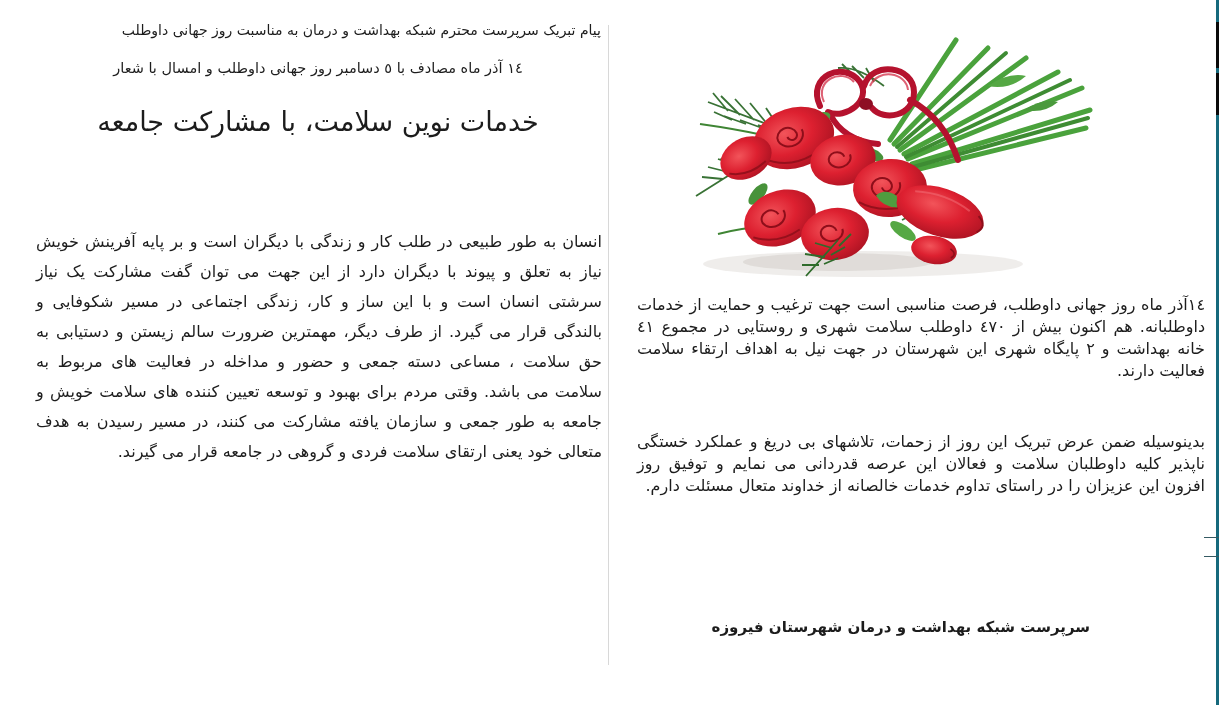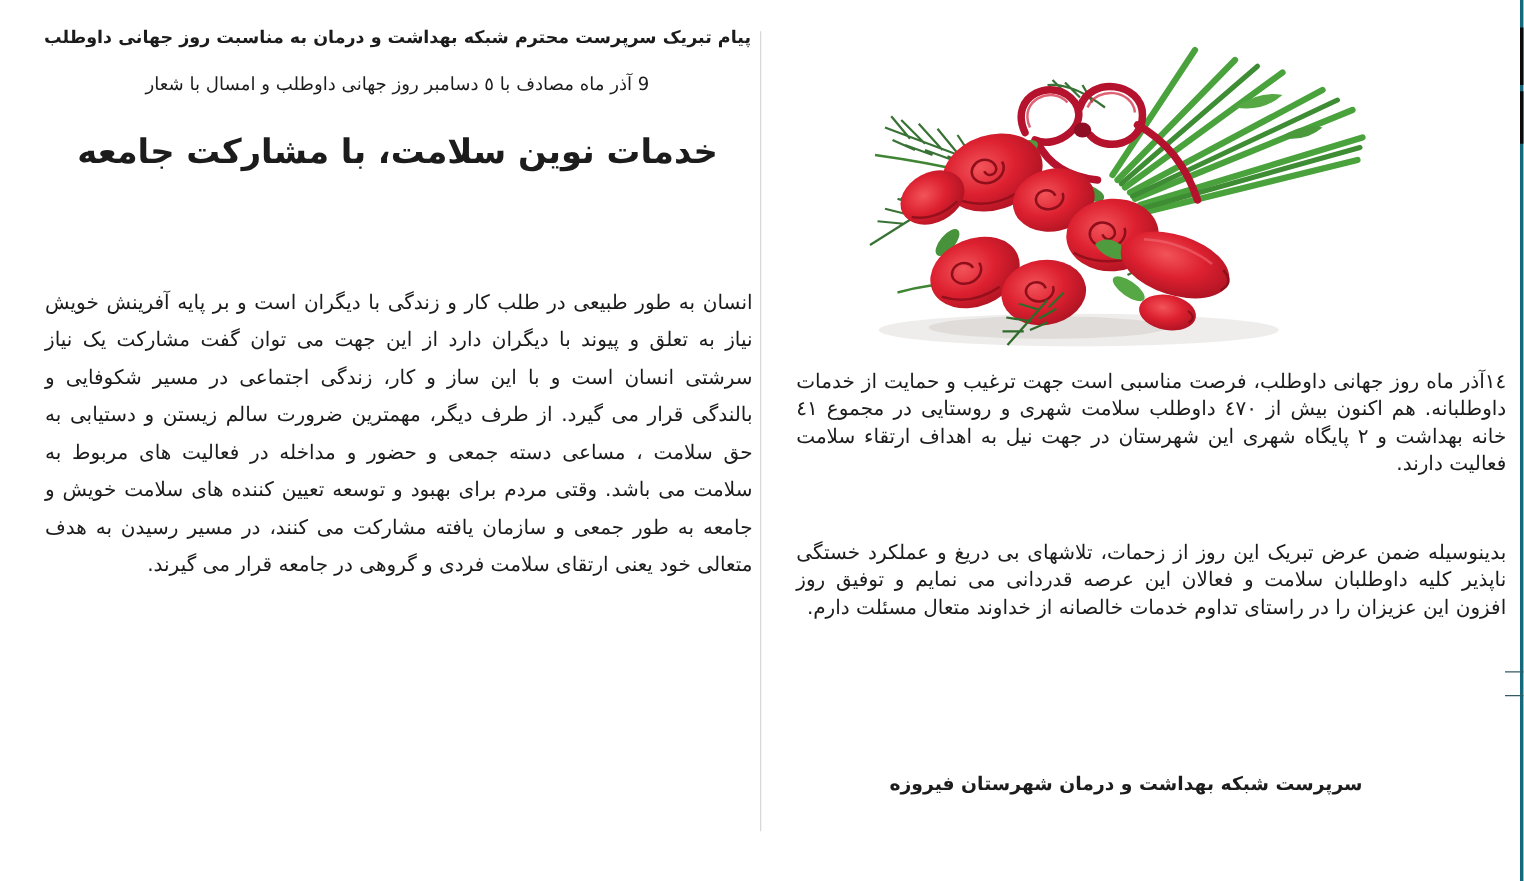--- a/index.html
+++ b/index.html
@@ -1,26 +1,26 @@
 <!DOCTYPE html>
 <html lang="fa"><head>
 <meta charset="utf-8">
 <style>
   html,body{margin:0;padding:0;background:#ffffff;}
   body{font-family:"DejaVu Sans",sans-serif;color:#1c1c1c;}
   .page{position:relative;width:1219px;height:705px;background:#ffffff;overflow:hidden;}
 
   .rtl{direction:rtl;unicode-bidi:plaintext;}
 
-  .hdr1{position:absolute;left:35px;top:22px;width:566px;text-align:center;
-        font-size:14px;font-weight:700;}
+  .hdr1{position:absolute;left:35px;top:22px;width:566px;text-align:right;
+        font-size:14px;font-weight:400;}
   .hdr2{position:absolute;left:35px;top:60px;width:566px;text-align:center;
         font-size:14.5px;font-weight:400;}
   .title{position:absolute;left:35px;top:106px;width:566px;text-align:center;
-        font-size:27px;font-weight:700;margin:0;}
+        font-size:27px;font-weight:400;margin:0;}
 
   .body-par{position:absolute;margin:0;text-align:justify;font-size:16px;}
   .left-body{left:36px;top:227px;width:566px;line-height:30px;}
   .rp1{left:637px;top:294px;width:568px;line-height:22px;}
   .rp2{left:637px;top:431px;width:568px;line-height:22px;}
 
   .sig-name{position:absolute;left:688px;top:580px;width:440px;text-align:center;
         font-size:19px;font-weight:700;word-spacing:10px;}
   .sig-title{position:absolute;left:660px;top:618px;width:430px;text-align:right;
         font-size:15px;font-weight:600;}
@@ -37,21 +37,21 @@
   .edge-tick{position:absolute;left:1204px;width:15px;height:1px;background:#355a63;}
   .edge-tick.t1{top:537px;}
   .edge-tick.t2{top:556px;}
 </style>
 </head>
 <body>
 
 <div class="page">
 
   <div class="hdr1 rtl">پیام تبریک سرپرست محترم شبکه بهداشت و درمان به مناسبت روز جهانی داوطلب</div>
-  <div class="hdr2 rtl">9 آذر ماه مصادف با ٥ دسامبر روز جهانی داوطلب و امسال با شعار</div>
+  <div class="hdr2 rtl">١٤ آذر ماه مصادف با ٥ دسامبر روز جهانی داوطلب و امسال با شعار</div>
   <h1 class="title rtl">خدمات نوین سلامت، با مشارکت جامعه</h1>
   <p class="body-par left-body rtl">انسان به طور طبیعی در طلب کار و زندگی با دیگران است و بر پایه آفرینش خویش نیاز به تعلق و پیوند با دیگران دارد از این جهت می توان گفت مشارکت یک نیاز سرشتی انسان است و با این ساز و کار، زندگی اجتماعی در مسیر شکوفایی و بالندگی قرار می گیرد. از طرف دیگر، مهمترین ضرورت سالم زیستن و دستیابی به حق سلامت ، مساعی دسته جمعی و حضور و مداخله در فعالیت های مربوط به سلامت می باشد. وقتی مردم برای بهبود و توسعه تعیین کننده های سلامت خویش و جامعه به طور جمعی و سازمان یافته مشارکت می کنند، در مسیر رسیدن به هدف متعالی خود یعنی ارتقای سلامت فردی و گروهی در جامعه قرار می گیرند.</p>
 
   <div class="divider"></div>
 
   <div class="photo">
     <svg viewBox="0 0 408 258" xmlns="http://www.w3.org/2000/svg" role="img">
       <defs>
         <radialGradient id="rg" cx="40%" cy="38%" r="78%">
           <stop offset="0%" stop-color="#f2545a"></stop>

